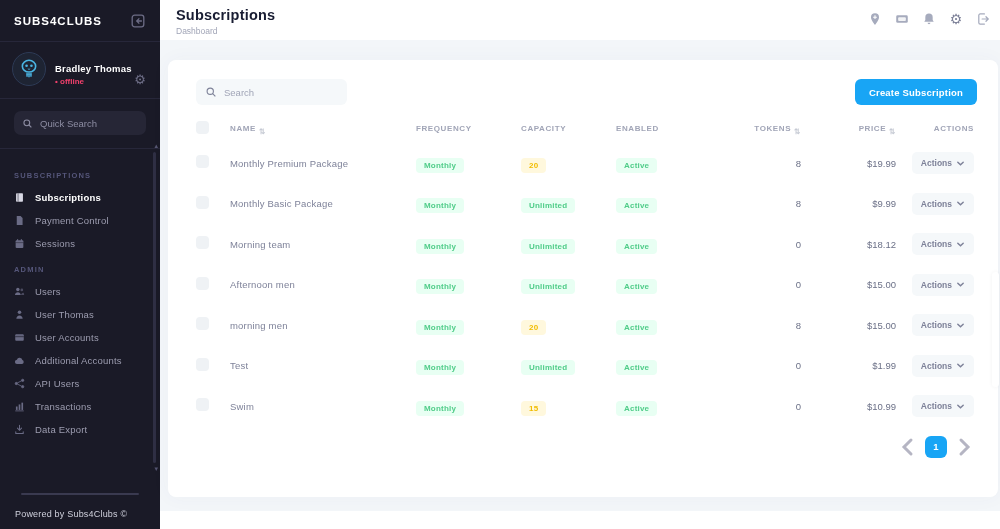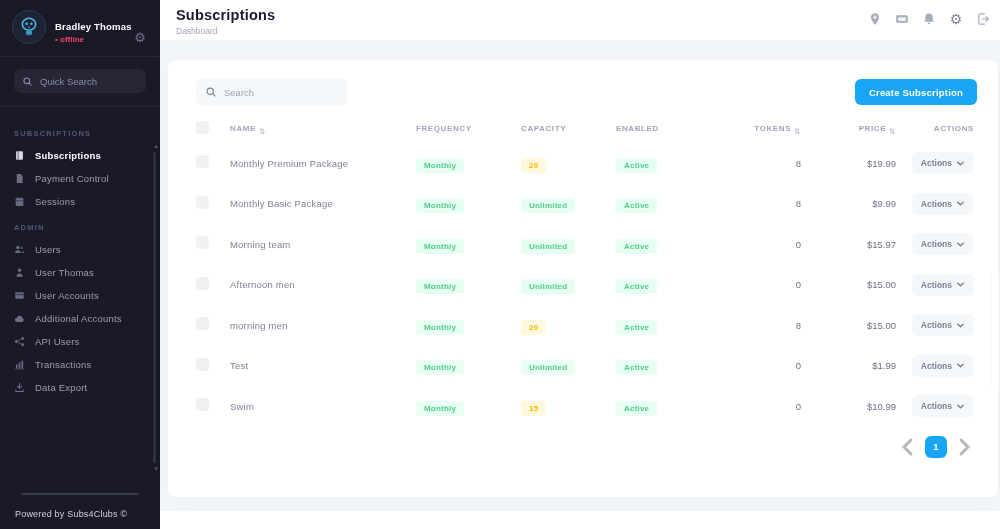--- a/index.html
+++ b/index.html
@@ -126,20 +126,29 @@
 
   .icon svg, .collapse-btn svg, .qs-icon svg, .search-icon svg, .page-arrow svg
     { width:100%; height:100%; display:block; }
 </style>
 </head>
 <body>
 
 <div class="app">
 
   <aside class="sidebar">
+    <div class="logo-row">
+      <span class="logo-text">SUBS4CLUBS</span>
+      <span class="collapse-btn">
+        <svg viewBox="0 0 16 16" fill="none" stroke="currentColor" stroke-width="1.3">
+          <rect x="2.2" y="2.2" width="11.6" height="11.6" rx="2.4"></rect>
+          <path d="M9.3 5.4 6.7 8l2.6 2.6M6.9 8h5"></path>
+        </svg>
+      </span>
+    </div>
 
     <div class="user-row">
       <span class="avatar">
         <svg viewBox="0 0 32 32" fill="none" stroke="currentColor">
           <ellipse cx="16" cy="12.5" rx="8.2" ry="7.2" stroke-width="2"></ellipse>
           <circle cx="13" cy="12" r="1.6" fill="currentColor" stroke="none"></circle>
           <circle cx="19" cy="12" r="1.6" fill="currentColor" stroke="none"></circle>
           <path d="M14.6 15.8c.9.7 1.9.7 2.8 0" stroke-width="1.2"></path>
           <path d="M12.5 22h7M13.6 22v3.4M16 22v4.2M18.4 22v3.4" stroke-width="1.8"></path>
         </svg>
@@ -374,21 +383,21 @@
                   </span>
                 </button></div>
             </div>
             <div class="trow">
               <div><span class="checkbox"></span></div>
               <div class="cell-name">Morning team</div>
               <div class="al-c"><span class="badge badge-success">Monthly</span></div>
               <div class="al-c"><span class="badge badge-success">Unlimited</span></div>
               <div class="al-c"><span class="badge badge-success">Active</span></div>
               <div class="cell-num al-r">0</div>
-              <div class="cell-num al-r">$15.97</div>
+              <div class="cell-num al-r">$18.12</div>
               <div class="al-r"><button class="actions-btn">
                   <span>Actions</span>
                   <span class="icon">
                     <svg viewBox="0 0 10 10" fill="none" stroke="currentColor" stroke-width="1.6" stroke-linecap="round">
                       <path d="M2 3.5 5 6.5 8 3.5"></path>
                     </svg>
                   </span>
                 </button></div>
             </div>
             <div class="trow">

